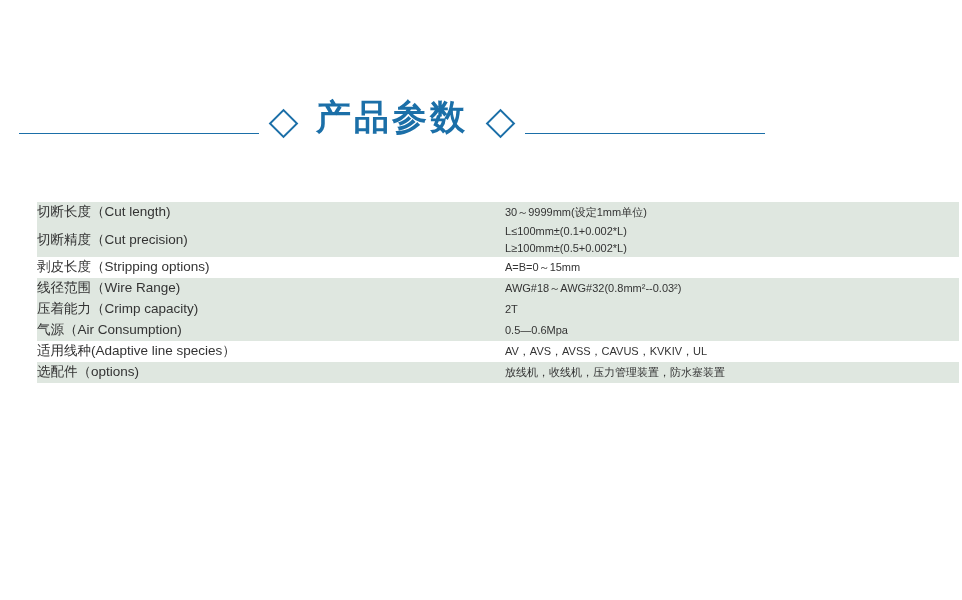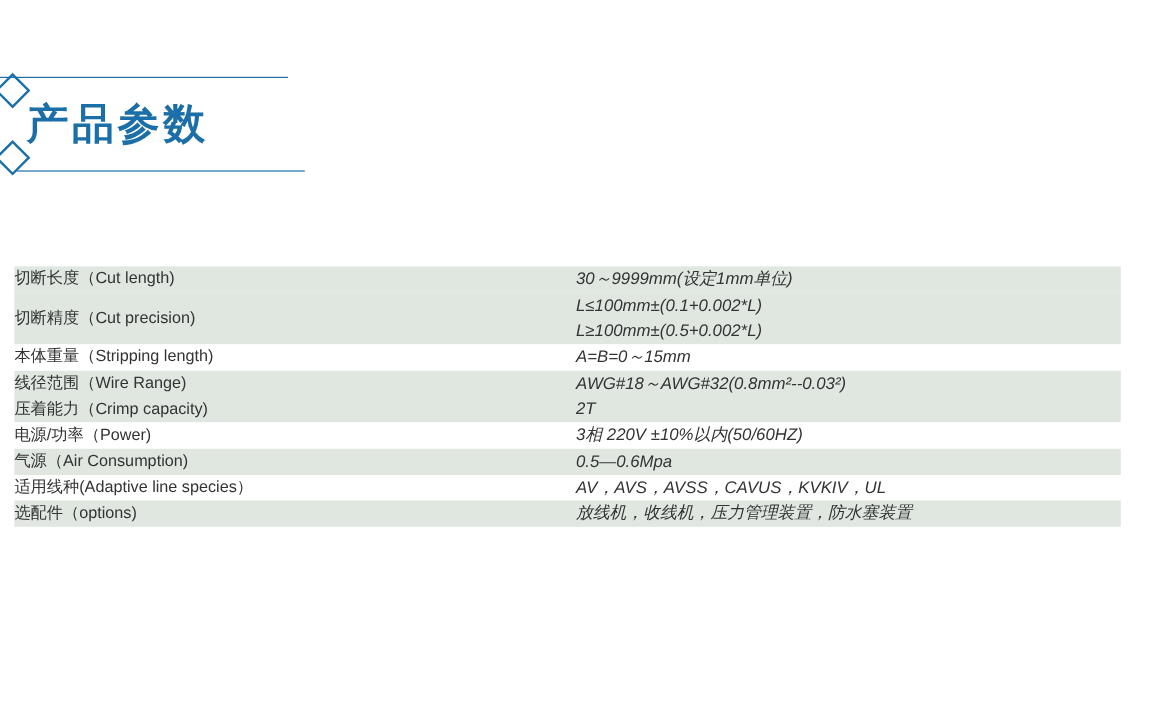--- a/index.html
+++ b/index.html
@@ -21,23 +21,22 @@
   }
 
   
   .header {
     position: absolute;
     top: 72px;
     left: 0;
     width: 784px;
     height: 62px;
     display: flex;
-    align-items: flex-start;
+    align-items: flex-end;
     justify-content: center;
-    flex-direction: column;
   }
   .rule {
     height: 1px;
     background: #1b6fa8;
     flex: 0 0 auto;
   }
   .rule-left { width: 240px; margin-right: 14px; }
   .rule-right { width: 240px; margin-left: 14px; }
   .diamond {
     width: 17px;
@@ -53,44 +52,42 @@
     letter-spacing: 3px;
     padding: 0 22px;
     white-space: nowrap;
     line-height: 1;
   }
 
   
   .spec-table {
     position: absolute;
     top: 202px;
-    left: 12px;
+    left: 37px;
     width: 922px;
     border-collapse: collapse;
     table-layout: fixed;
-    margin-top: 20px;
   }
   .spec-table td {
     padding: 0;
     vertical-align: middle;
   }
   .cell-label {
     width: 468px;
     padding: 7px 0 7px 110px;
     font-size: 13.5px;
     color: #333333;
     line-height: 1.55;
   }
   .cell-value {
     width: 454px;
     padding: 7px 0 7px 18px;
-    font-size: 14px;
+    font-size: 11px;
     color: #333333;
     line-height: 1.55;
-    font-style: italic;
   }
   .row-alt .cell-label,
   .row-alt .cell-value {
     background: #dfe7e0;
   }
   .row-plain .cell-label,
   .row-plain .cell-value {
     background: #ffffff;
   }
   .multiline { white-space: pre-line; }
@@ -113,34 +110,30 @@
       <tr class="row-alt">
         <td class="cell-label">切断长度（Cut length)</td>
         <td class="cell-value">30～9999mm(设定1mm单位)</td>
       </tr>
       <tr class="row-alt">
         <td class="cell-label">切断精度（Cut precision)</td>
         <td class="cell-value multiline">L≤100mm±(0.1+0.002*L)
 L≥100mm±(0.5+0.002*L)</td>
       </tr>
       <tr class="row-plain">
-        <td class="cell-label">本体重量（Stripping length)</td>
+        <td class="cell-label">剥皮长度（Stripping options)</td>
         <td class="cell-value">A=B=0～15mm</td>
       </tr>
       <tr class="row-alt">
         <td class="cell-label">线径范围（Wire Range)</td>
         <td class="cell-value">AWG#18～AWG#32(0.8mm²--0.03²)</td>
       </tr>
       <tr class="row-alt">
         <td class="cell-label">压着能力（Crimp capacity)</td>
         <td class="cell-value">2T</td>
-      </tr>
-      <tr class="row-plain">
-        <td class="cell-label">电源/功率（Power)</td>
-        <td class="cell-value">3相 220V ±10%以内(50/60HZ)</td>
       </tr>
       <tr class="row-alt">
         <td class="cell-label">气源（Air Consumption)</td>
         <td class="cell-value">0.5—0.6Mpa</td>
       </tr>
       <tr class="row-plain">
         <td class="cell-label">适用线种(Adaptive line species）</td>
         <td class="cell-value">AV，AVS，AVSS，CAVUS，KVKIV，UL</td>
       </tr>
       <tr class="row-alt">

